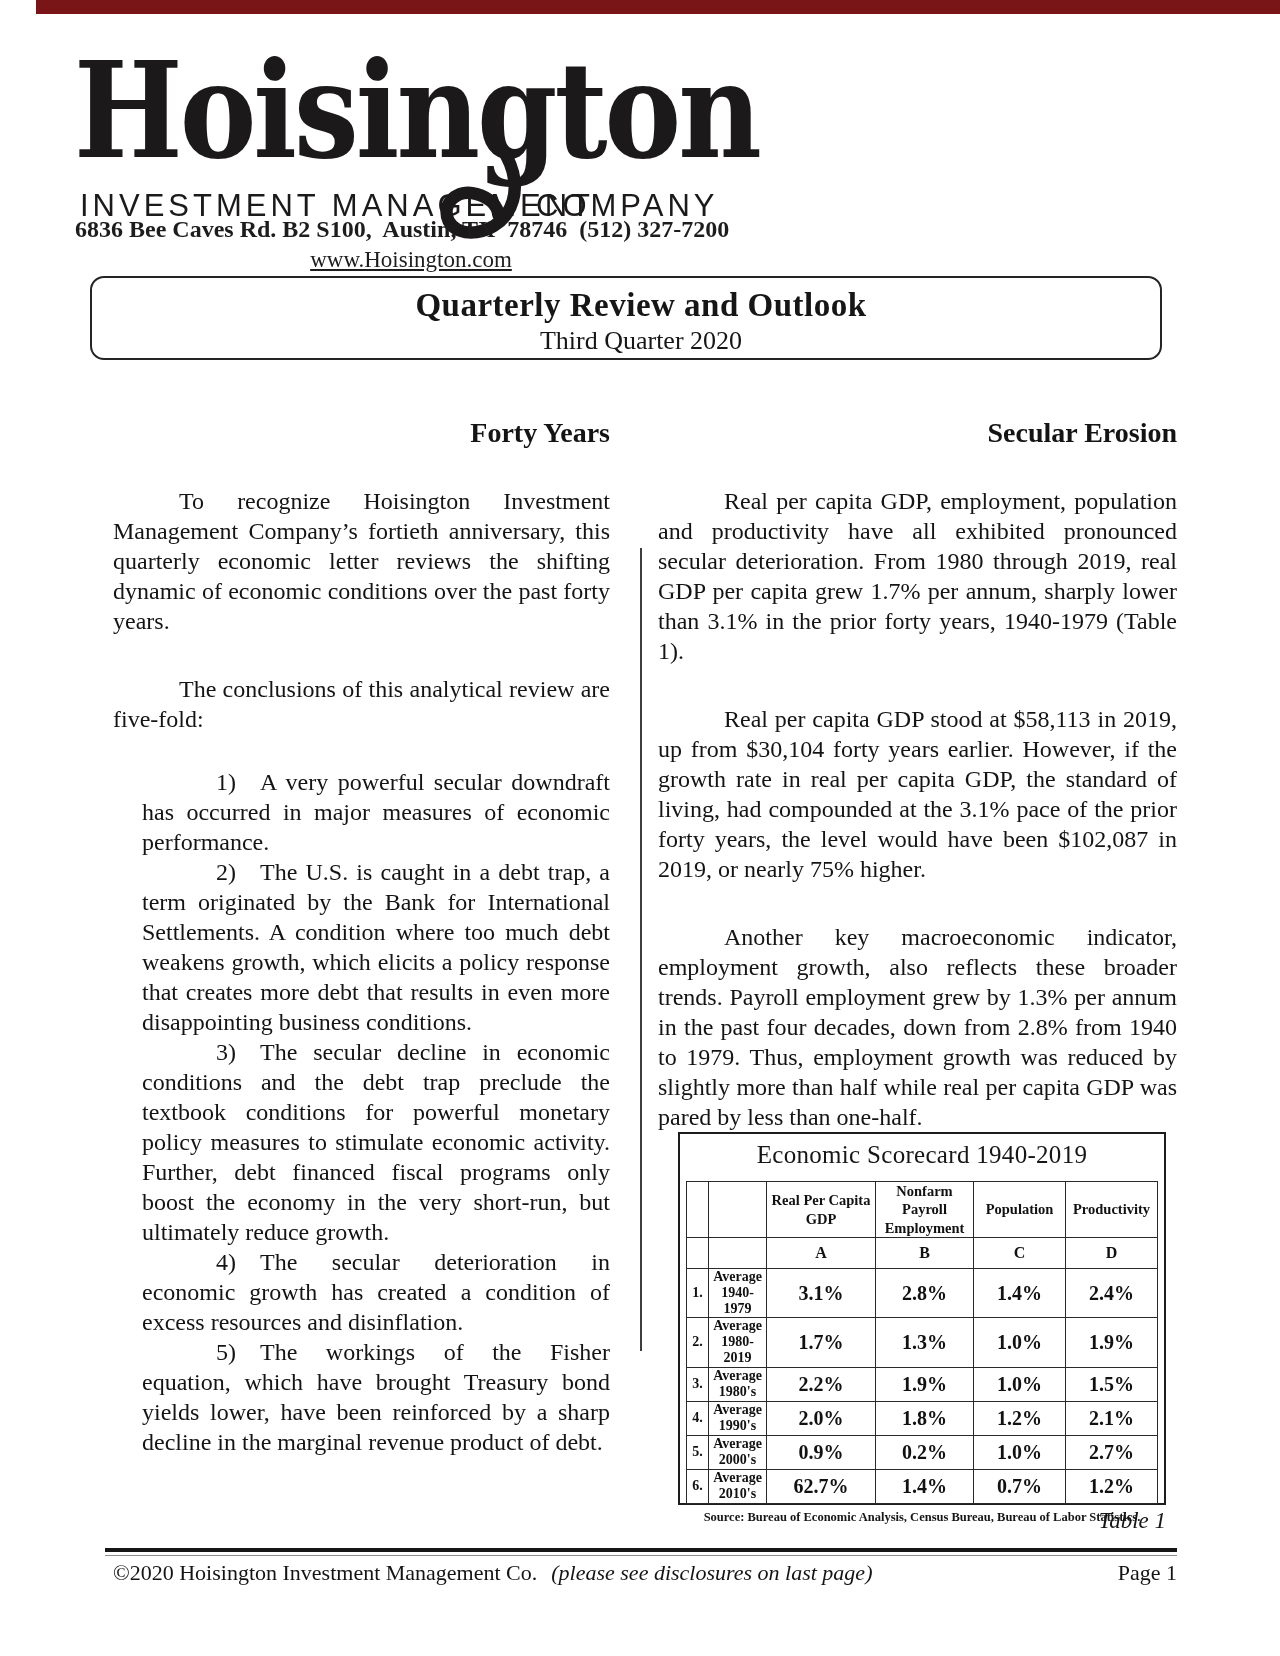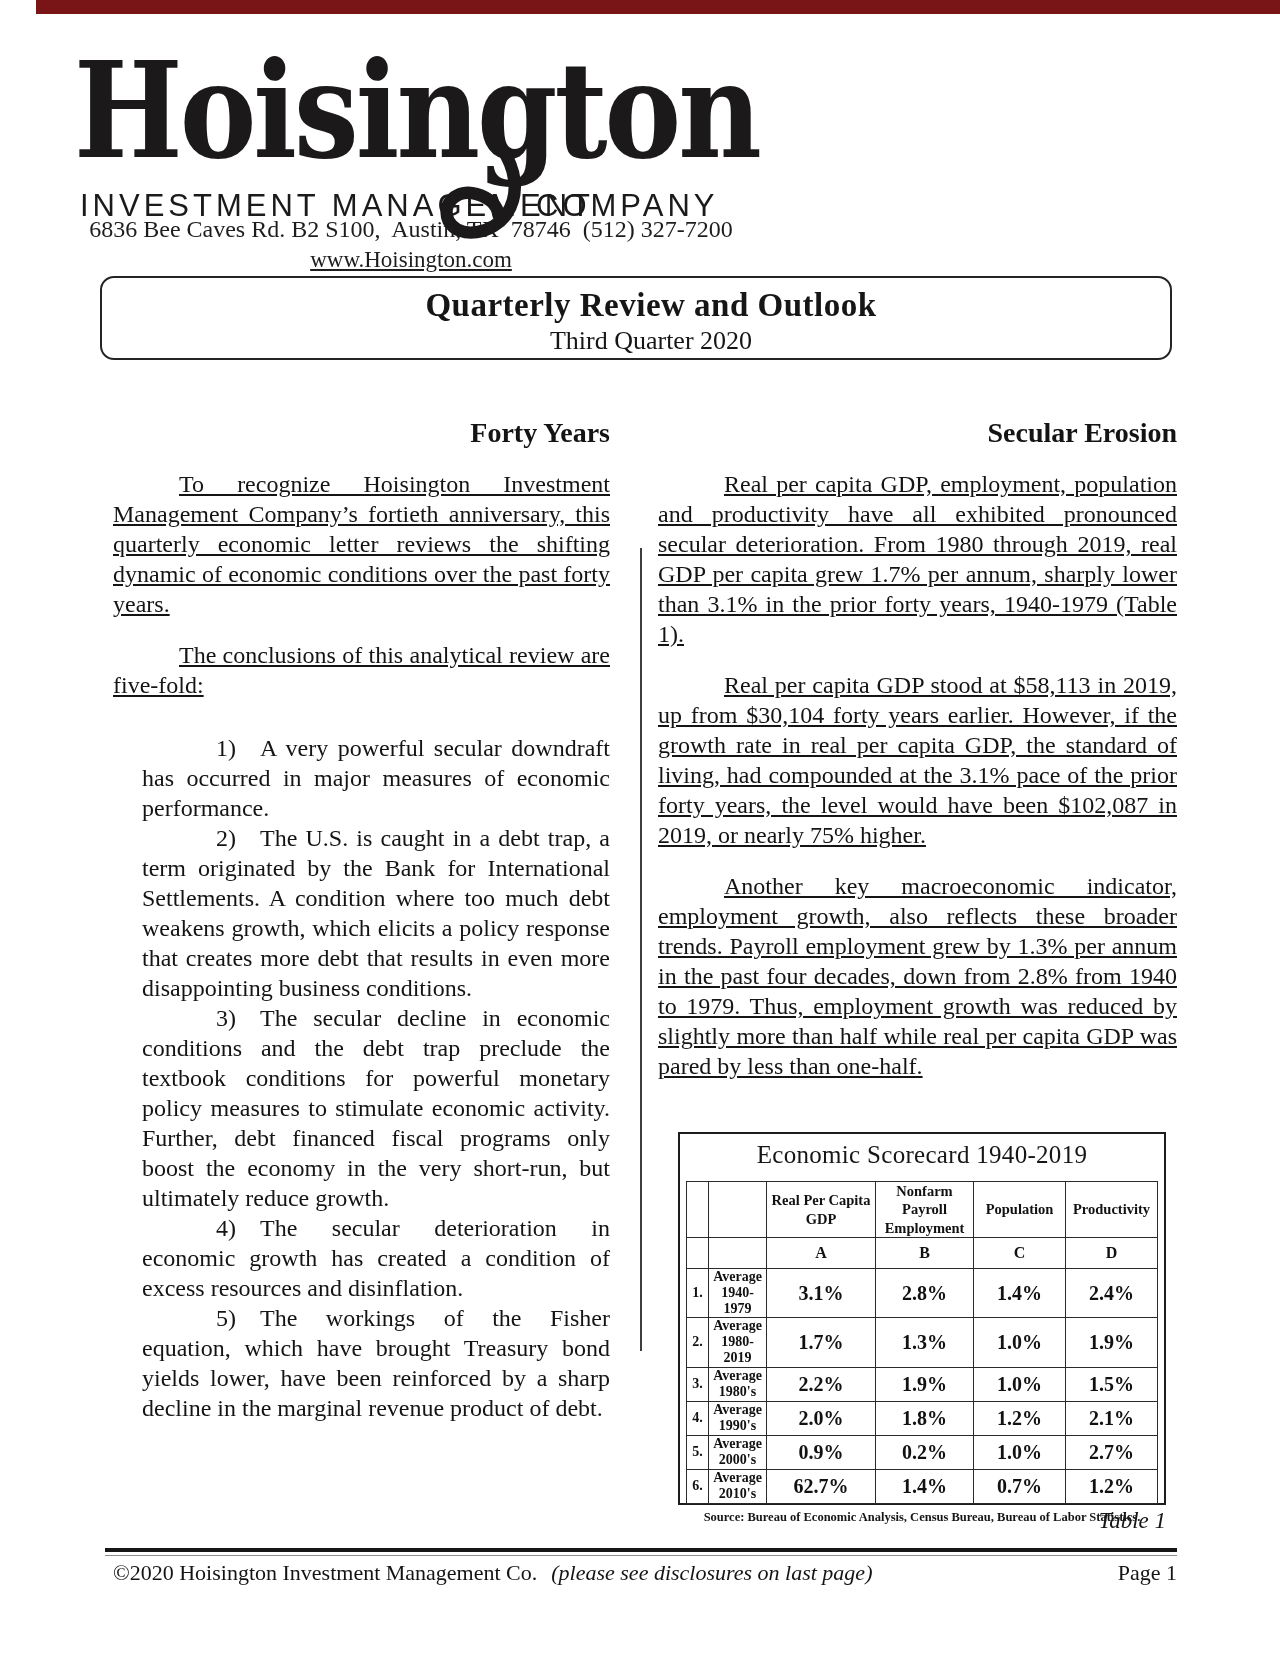--- a/index.html
+++ b/index.html
@@ -12,36 +12,36 @@
 
   
   .logo-word{left:74px;top:50px;font-family:"DejaVu Serif",serif;font-weight:bold;
              font-size:115px;line-height:104px;letter-spacing:-3px;color:#1b191a;
              transform:scaleY(1.16);transform-origin:top left;white-space:nowrap;}
   .logo-sub{top:188px;font-family:"Liberation Sans",sans-serif;font-weight:500;
             font-size:31px;letter-spacing:4px;color:#1b191a;white-space:nowrap;}
   .sub-left{left:80px;}
   .sub-right{left:536px;}
   .g-loop{left:438px;top:146px;width:96px;height:96px;}
-  .address{left:75px;top:216px;width:672px;text-align:center;font-size:24px;white-space:pre;color:#1d1d1d;}
+  .address{left:75px;top:216px;width:672px;text-align:left;font-size:24px;white-space:pre;color:#1d1d1d;font-weight:bold;}
   .website{left:75px;top:247px;width:672px;text-align:center;font-size:23px;}
   .website a{color:#1d1d1d;text-decoration:underline;}
 
   
-  .title-box{left:100px;top:276px;width:1072px;height:84px;border:2px solid #242424;
+  .title-box{left:90px;top:276px;width:1072px;height:84px;border:2px solid #242424;
              border-radius:14px;box-sizing:border-box;text-align:center;padding-left:30px;}
   .tb-title{font-size:33px;font-weight:bold;margin-top:9px;letter-spacing:.5px;}
   .tb-sub{font-size:26px;margin-top:2px;}
 
   
   .col{top:412px;font-size:24px;line-height:30px;text-align:justify;color:#141414;}
   .col-left{left:113px;width:497px;}
   .col-right{left:658px;width:519px;}
   .col-heading{font-size:28px;font-weight:bold;text-align:right;padding-top:6px;}
-  .para{text-indent:66px;margin-top:21px;text-decoration:underline;}
+  .para{text-indent:66px;margin-top:38px;}
   .list{margin-top:33px;}
   .li{margin-left:29px;text-indent:74px;}
   .igap{display:inline-block;width:24px;}
   .divider{left:640px;top:548px;width:2px;height:803px;background:#3d3d3d;}
 
   
   .score-box{left:678px;top:1132px;width:488px;height:373px;border:2px solid #1c1c1c;
              box-sizing:border-box;text-align:center;}
   .score-title{font-size:25px;font-weight:normal;margin-top:7px;letter-spacing:.3px;}
   table.grid{border-collapse:collapse;table-layout:fixed;width:471px;margin:12px auto 0;}

